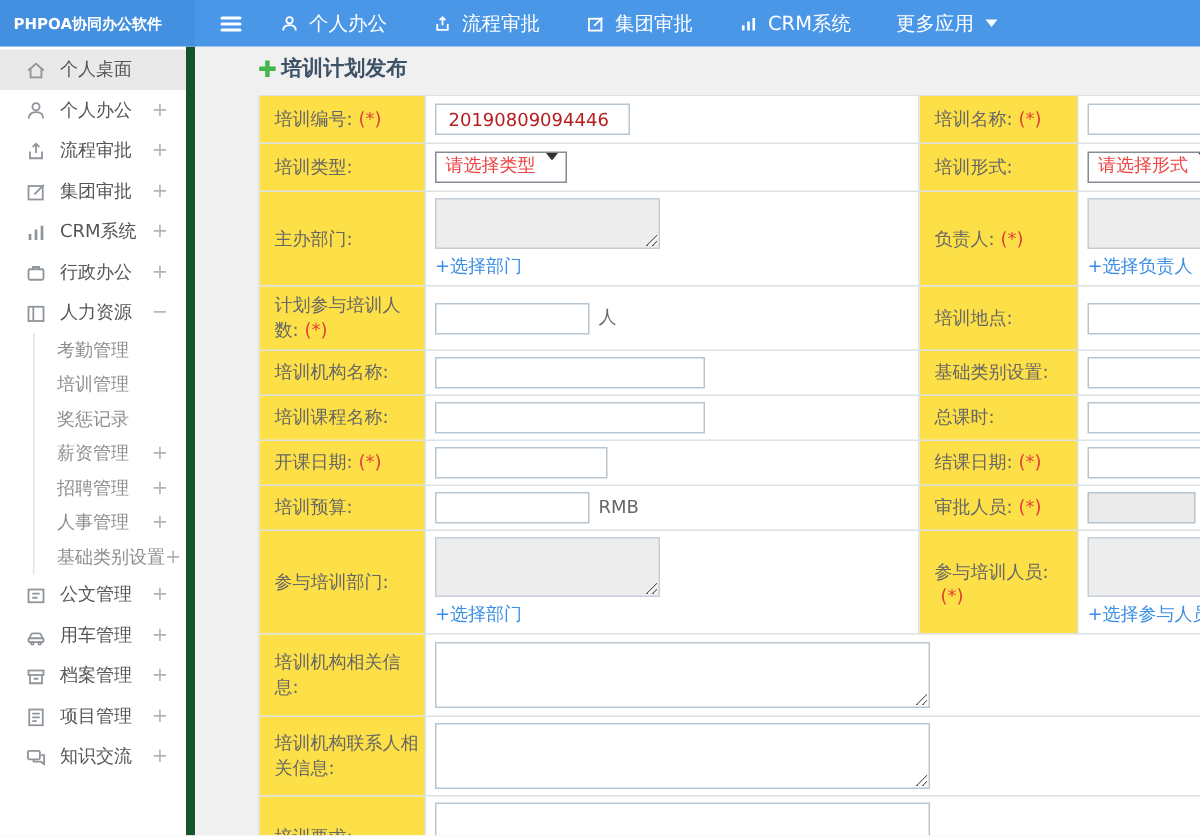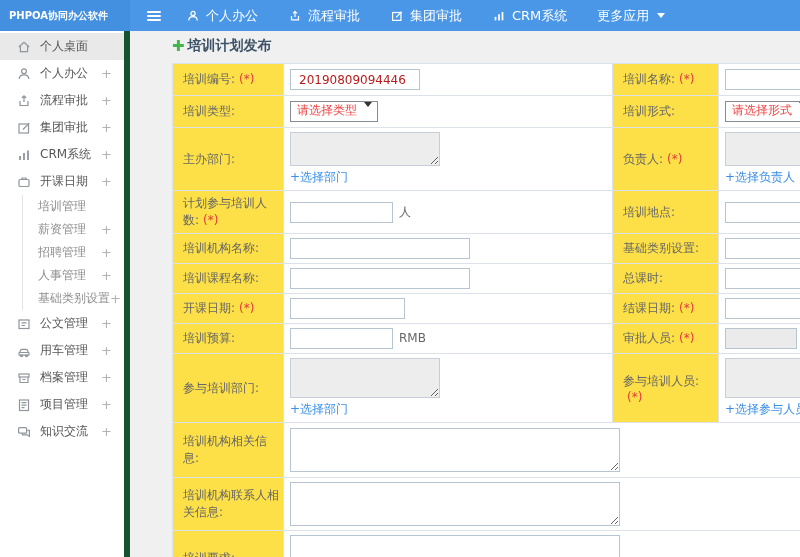--- a/index.html
+++ b/index.html
@@ -158,27 +158,43 @@
               <path d="M12 13 V3.5"></path>
             </svg></span>
         <span class="slabel">CRM系统</span>
         <span class="expand">+</span>
       </div>
       <div class="side-item">
         <span class="sicon"><svg width="16" height="16" viewBox="0 0 16 16" fill="none" stroke="currentColor" stroke-width="1.2">
               <rect x="3" y="5.5" width="10" height="7" rx="1"></rect>
               <path d="M6 5.5 V4 H10 V5.5"></path>
             </svg></span>
-        <span class="slabel">开课日期</span>
-        <span class="expand">+</span>
+        <span class="slabel">行政办公</span>
+        <span class="expand">+</span>
+      </div>
+      <div class="side-item">
+        <span class="sicon"><svg width="16" height="16" viewBox="0 0 16 16" fill="none" stroke="currentColor" stroke-width="1.2">
+              <rect x="3" y="3.5" width="10" height="9.5"></rect>
+              <path d="M6.2 3.5 V13"></path>
+            </svg></span>
+        <span class="slabel">人力资源</span>
+        <span class="expand">−</span>
       </div>
 
       <div class="sub-list">
         <div class="sub-item">
+          <span>考勤管理</span>
+          <span class="expand"></span>
+        </div>
+        <div class="sub-item">
           <span>培训管理</span>
+          <span class="expand"></span>
+        </div>
+        <div class="sub-item">
+          <span>奖惩记录</span>
           <span class="expand"></span>
         </div>
         <div class="sub-item">
           <span>薪资管理</span>
           <span class="expand">+</span>
         </div>
         <div class="sub-item">
           <span>招聘管理</span>
           <span class="expand">+</span>
         </div>

